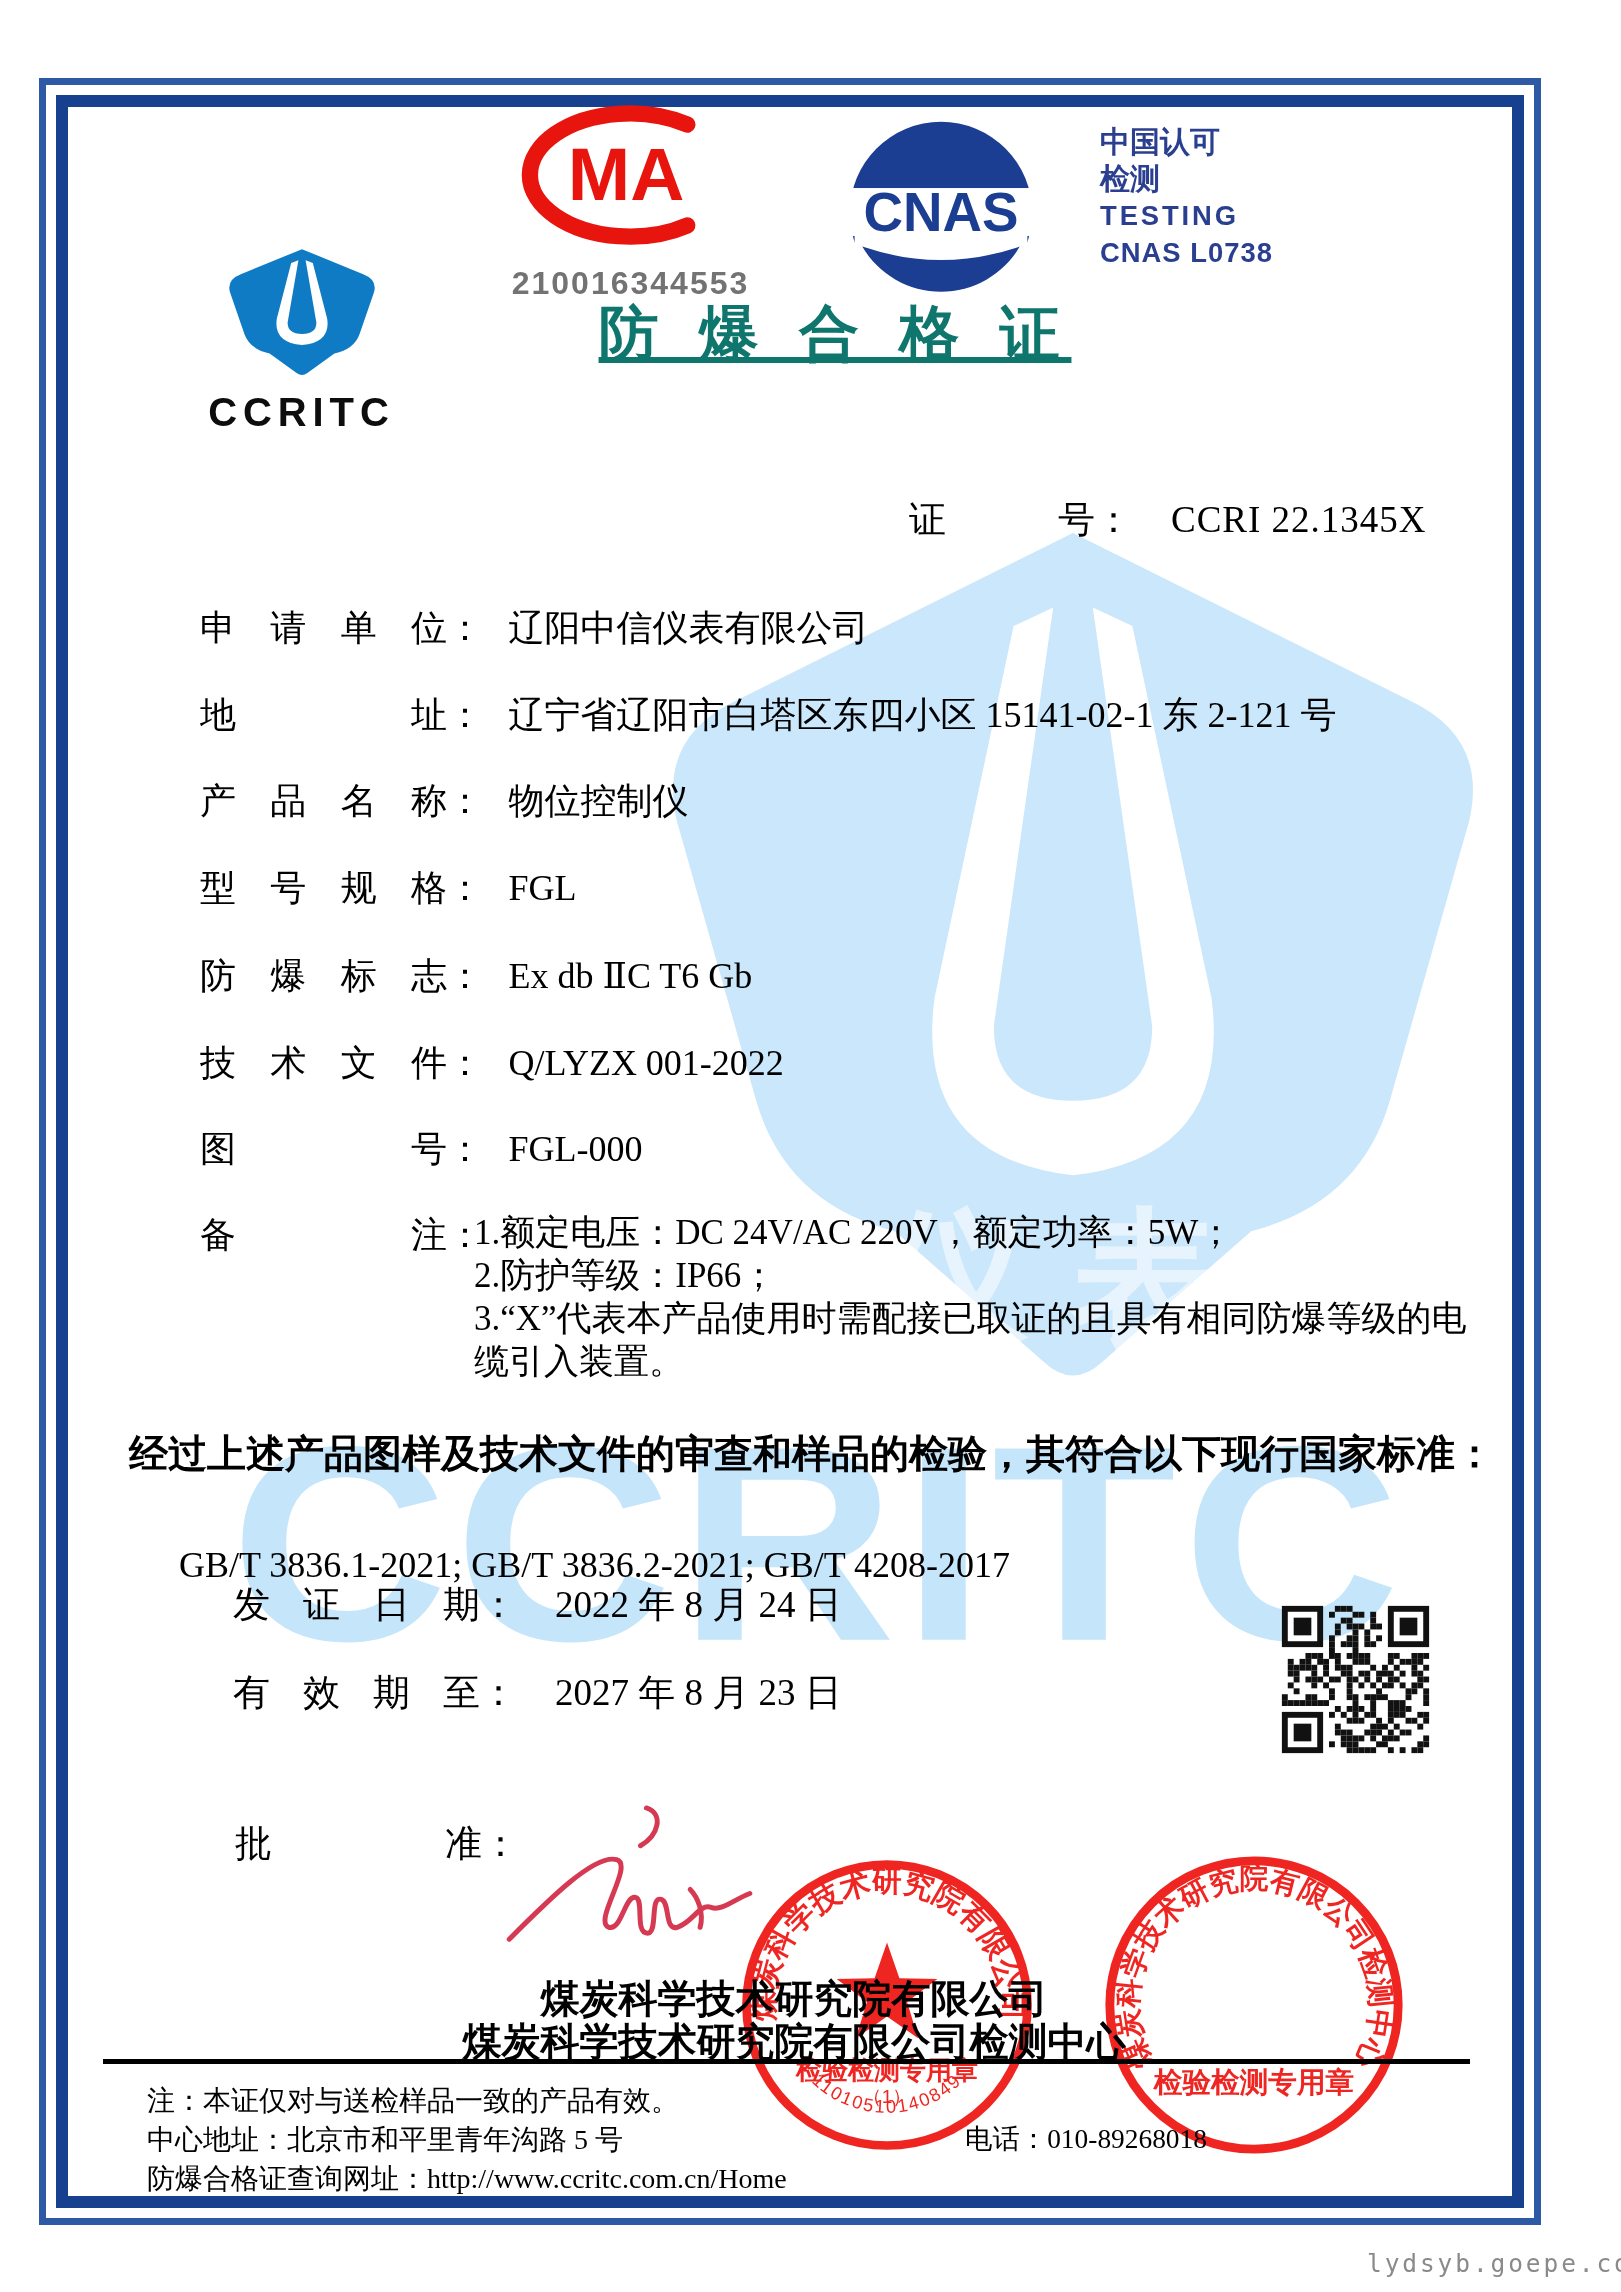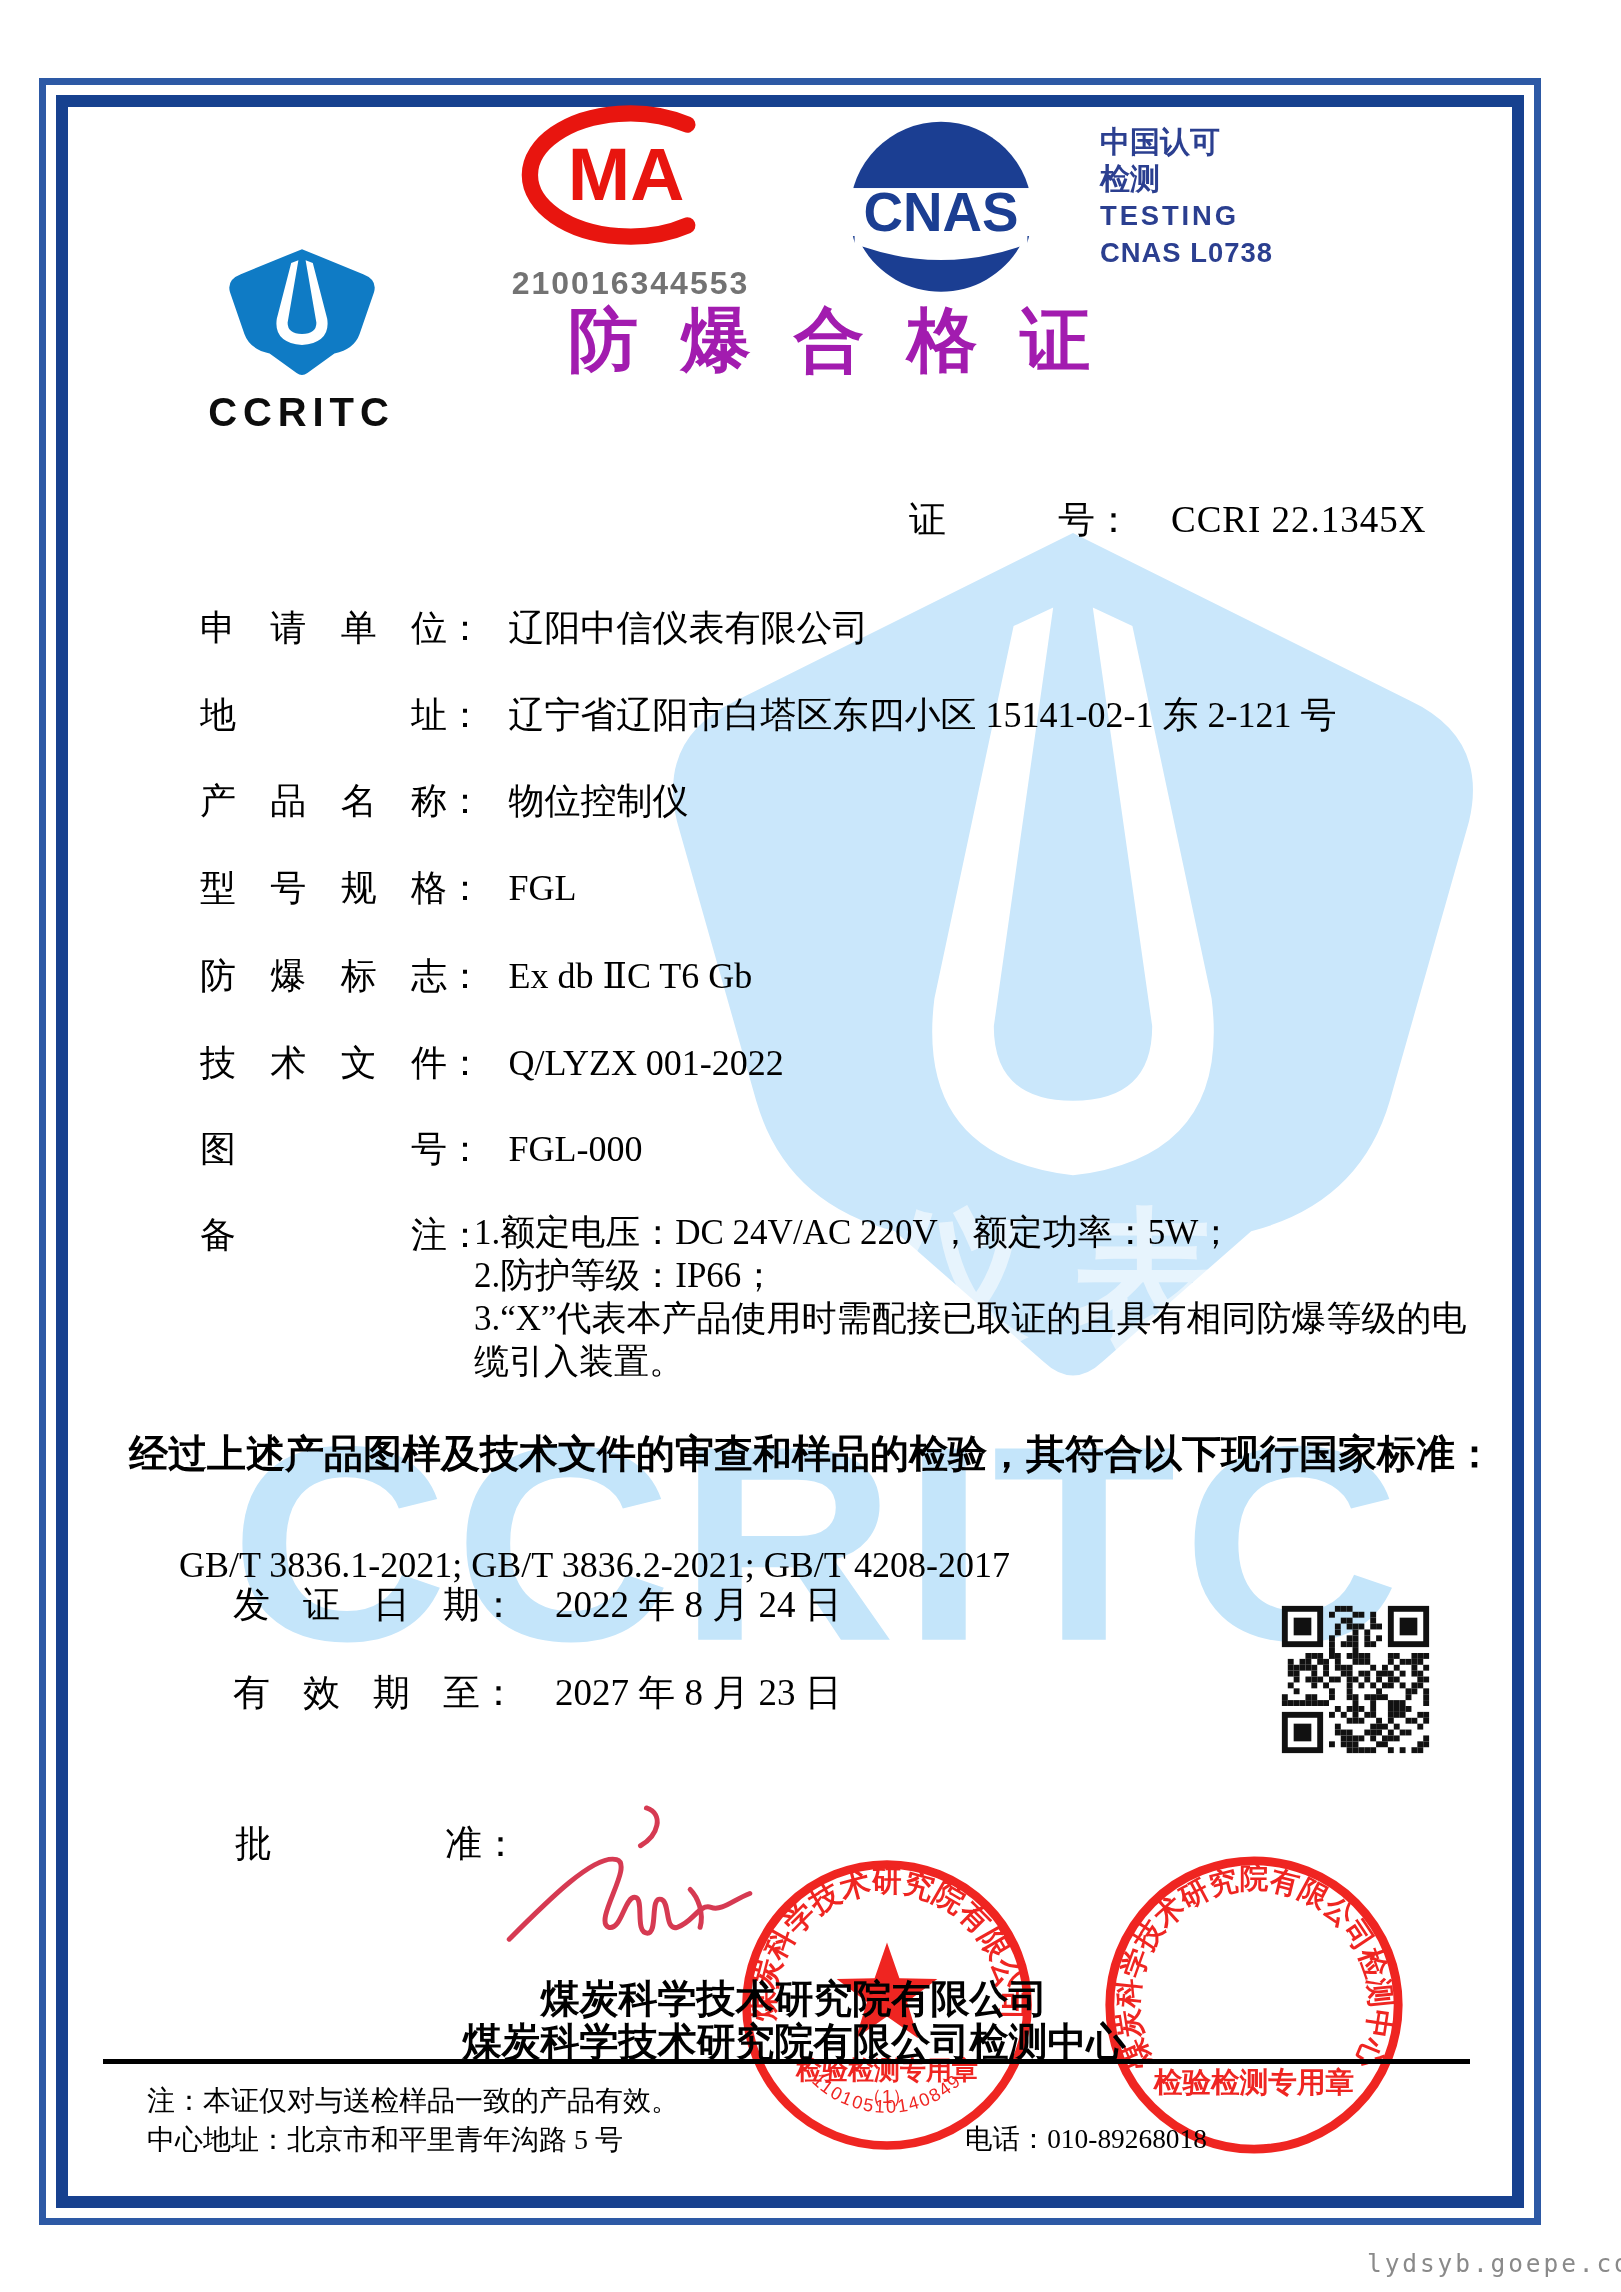--- a/index.html
+++ b/index.html
@@ -27,22 +27,22 @@
   .cma-num{left:497px;top:265px;width:267px;text-align:center;font-size:32px;font-weight:700;
            color:#737373;letter-spacing:2px;font-family:"Liberation Sans","DejaVu Sans",sans-serif;}
   .cnas-box{left:845px;top:117px;width:192px;height:192px;}
   .accred{left:1100px;top:123px;color:#2b3f90;font-family:"Liberation Sans","DejaVu Sans",sans-serif;line-height:37px;}
   .accred .l1,.accred .l2{font-size:30px;font-weight:700;}
   .accred .l3{font-size:27.4px;font-weight:700;letter-spacing:2.9px;}
   .accred .l4{font-size:27.4px;font-weight:700;letter-spacing:1px;}
   .ccritc-logo{left:212px;top:245px;width:180px;height:139px;color:#0f7bc5;}
   .ccritc-word{left:184px;top:390px;width:235px;text-align:center;font-size:40px;font-weight:800;
                letter-spacing:5.9px;color:#0d0d0d;font-family:"Liberation Sans","DejaVu Sans",sans-serif;}
-  .title{left:421px;top:294px;width:828px;text-align:center;font-size:70px;font-weight:800;
-         letter-spacing:11.8px;color:#a21caf;font-family:"Liberation Sans","DejaVu Sans",sans-serif;white-space:nowrap;}
+  .title{left:421px;top:294px;width:828px;text-align:center;font-size:60px;font-weight:800;
+         letter-spacing:11.8px;color:#0f766e;font-family:"Liberation Sans","DejaVu Sans",sans-serif;white-space:nowrap;text-decoration:underline;}
   
   .jlabel{display:inline-block;text-align:justify;text-align-last:justify;vertical-align:top;}
   .w252{width:247px;}
   .w190{width:186px;}
   .row{position:absolute;left:200px;font-size:36px;white-space:nowrap;z-index:2;}
   .row .value{margin-left:25.5px;}
   .certno{left:909px;top:495px;font-size:37px;white-space:nowrap;z-index:2;position:absolute;}
   .certno .value{margin-left:39px;letter-spacing:1px;}
   .remarks{position:absolute;left:474px;top:1211px;font-size:35px;line-height:43px;z-index:2;white-space:nowrap;}
   .statement{position:absolute;left:129px;top:1427px;font-size:39px;font-weight:700;z-index:2;
@@ -414,20 +414,21 @@
     </svg>
   </div>
 
   <div class="company" style="top:1972px">煤炭科学技术研究院有限公司</div>
   <div class="company" style="top:2015px">煤炭科学技术研究院有限公司检测中心</div>
 
   <div class="rule"></div>
   <div class="foot" style="top:2082px">注：本证仅对与送检样品一致的产品有效。</div>
   <div class="foot" style="top:2121px">中心地址：北京市和平里青年沟路 5 号</div>
   <div class="foot-phone">电话：010-89268018</div>
+  <div class="foot" style="top:2160px">防爆合格证查询网址：http://www.ccritc.com.cn/Home</div>
 
   <div class="abs stamp stamp-left">
     <svg viewBox="0 0 320 320">
       <circle cx="160" cy="160" r="146" fill="none" stroke="#ee1410" stroke-width="9"></circle>
       <path id="sl-ring" d="M57.8,219 A118,118 0 1 1 262.2,219" fill="none"></path>
       <path id="sl-serial" d="M54.7,198.3 A112,112 0 0 0 265.3,198.3" fill="none"></path>
       <path fill="#ee1410" d="M160,95 L172.9,132.2 L212.3,133 L180.9,156.8 L192.3,194.5 L160,172 L127.7,194.5 L139.1,156.8 L107.7,133 L147.1,132.2 Z"></path>
       <text font-size="31" font-weight="700" fill="#ee1410" text-anchor="middle">
         <textPath href="#sl-ring" startOffset="50%">煤炭科学技术研究院有限公司</textPath>
       </text>

